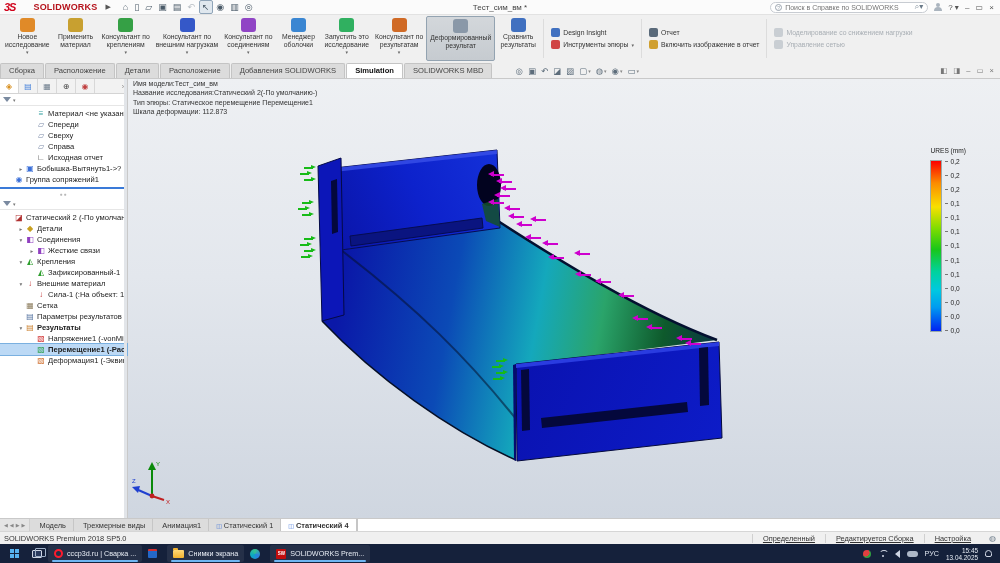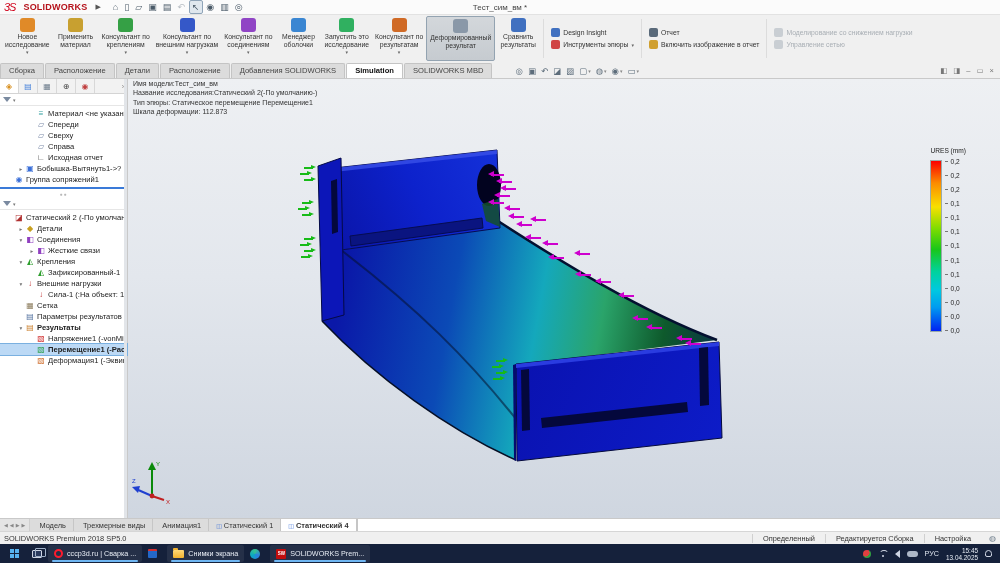--- a/index.html
+++ b/index.html
@@ -4,22 +4,22 @@
 <style>
   * { margin:0; padding:0; box-sizing:border-box; }
   html,body { width:1000px; height:563px; overflow:hidden;
     font-family:"Liberation Sans","DejaVu Sans",sans-serif; background:#f0f0f0; }
   .app { position:relative; width:1000px; height:563px; }
 
   
   .titlebar { height:15px; background:#fbfbfb; border-bottom:1px solid #e2e2e2;
     display:flex; align-items:center; position:relative; font-size:8px; }
   .logo { display:flex; align-items:center; padding:0 4px; height:100%; }
-  .logo .mark { color:#d0021b; font-weight:normal; font-style:italic; font-size:11px; letter-spacing:-1px; }
-  .logo .name { color:#b5121b; font-weight:bold; font-size:9px; margin-left:8px; letter-spacing:.2px; }
+  .logo .mark { color:#d0021b; font-weight:bold; font-style:italic; font-size:11px; letter-spacing:-1px; }
+  .logo .name { color:#b5121b; font-weight:bold; font-size:9px; margin-left:18px; letter-spacing:.2px; }
   .flyout { color:#555; font-size:7px; margin:0 4px; }
   .qat { display:flex; align-items:center; gap:1px; margin-left:6px; }
   .qat-btn { display:flex; align-items:center; padding:1px 2px; border-radius:2px; color:#4a5a68; font-size:9px; line-height:10px; }
   .qat-btn.pressed { border:1px solid #8fa4b8; background:#dfe7ee; }
   .qat-btn.disabled { color:#b8bec4; }
   .qat-btn .dd { font-size:5px; color:#777; margin-left:1px; }
   .win-title { position:absolute; left:50%; transform:translateX(-50%); color:#444; font-size:8px; }
   .tb-right { margin-left:auto; display:flex; align-items:center; gap:6px; padding-right:4px; }
   .searchbox { display:flex; align-items:center; gap:3px; width:158px; height:11px;
     border:1px solid #c8ccd2; border-radius:6px; background:#fff; padding:0 4px; }
@@ -102,21 +102,21 @@
   .sheetbar { height:13px; background:#f0f0f0; border-top:1px solid #c9c9c9; display:flex; align-items:stretch; font-size:7.4px; }
   .navbtns { display:flex; align-items:center; gap:2px; background:#e4e4e4; border-right:1px solid #cfcfcf; padding:0 4px; color:#888; font-size:5px; }
   .stab { display:flex; align-items:center; gap:2px; padding:0 7px; background:#dcdcdc; border-right:1px solid #c6c6c6; color:#333; }
   .stab.active { background:#fff; font-weight:bold; }
   .stab .sticon { color:#3a6fd8; font-size:6px; }
   .sheet-rest { flex:1; background:#fff; border-left:1px solid #c6c6c6; }
 
   
   .statusbar { height:13px; background:#f0f0f0; border-top:1px solid #d6d6d6; display:flex; align-items:center; font-size:7.4px; color:#333; padding:0 4px; }
   .sb-right { margin-left:auto; display:flex; align-items:center; }
-  .sb-item { padding:0 10px; border-left:1px solid #d0d0d0; white-space:nowrap; }
+  .sb-item { padding:0 10px; border-left:1px solid #d0d0d0; white-space:nowrap;text-decoration:underline; }
   .sb-glyph { color:#6a7a88; font-size:8px; padding-left:8px; }
 
   
   .taskbar { height:19px; background:#15213b; display:flex; align-items:center; padding:0 4px; color:#dfe5ef; font-size:7.2px; }
   .tk { display:flex; align-items:center; gap:4px; padding:0 6px; height:17px; border-radius:2px; position:relative; }
   .tk.active { background:rgba(255,255,255,.07); }
   .tk.active::after { content:""; position:absolute; left:4px; right:4px; bottom:0; height:2px; background:#6fb6f2; border-radius:1px; }
   .tk .applabel { color:#e8edf5; white-space:nowrap; }
   .ic-start { width:10px; height:10px; display:grid; grid-template-columns:4px 4px; grid-gap:1px; }
   .ic-start span { background:#57b3f0; width:4px; height:4px; }
@@ -186,20 +186,30 @@
         <span class="qat-btn">
           <span>▥</span>
           <span class="dd"></span>
         </span>
         <span class="qat-btn has-dd">
           <span>◎</span>
           <span class="dd"></span>
         </span>
       </div>
     <div class="win-title">Тест_сим_вм *</div>
+    <div class="tb-right">
+      <div class="searchbox">
+        <span class="q">?</span>
+        <input readonly="" placeholder="Поиск в Справке по SOLIDWORKS" style="">
+        <span class="mag">⌕▾</span>
+      </div>
+      <span class="person"></span>
+      <span class="help">? ▾</span>
+      <span class="winctl">–  ▭  ×</span>
+    </div>
   </div>
 
   <div class="ribbon">
     <div style="display:flex">
 
     <div class="rb has-dd">
         <span class="ric" style="background: rgb(224, 138, 40);"></span>
         <span class="lbl">Новое</span>
         <span class="lbl">исследование</span>
       </div>
@@ -438,21 +448,21 @@
           <span>Крепления</span>
         </div>
           <div class="trow" style="padding-left: 28px;">
           <span class="exp"></span>
           <span class="ti" style="color: rgb(46, 158, 46);">◭</span>
           <span>Зафиксированный-1</span>
         </div>
           <div class="trow" style="padding-left: 17px;">
           <span class="exp">▾</span>
           <span class="ti" style="color: rgb(192, 48, 48);">↓</span>
-          <span>Внешние нагрузки</span>
+          <span>Внешние материал</span>
         </div>
           <div class="trow" style="padding-left: 28px;">
           <span class="exp"></span>
           <span class="ti" style="color: rgb(192, 48, 48);">↓</span>
           <span>Сила-1 (:На объект: 1000 N:)</span>
         </div>
           <div class="trow" style="padding-left: 17px;">
           <span class="exp"></span>
           <span class="ti" style="color: rgb(138, 122, 90);">▦</span>
           <span>Сетка</span>

